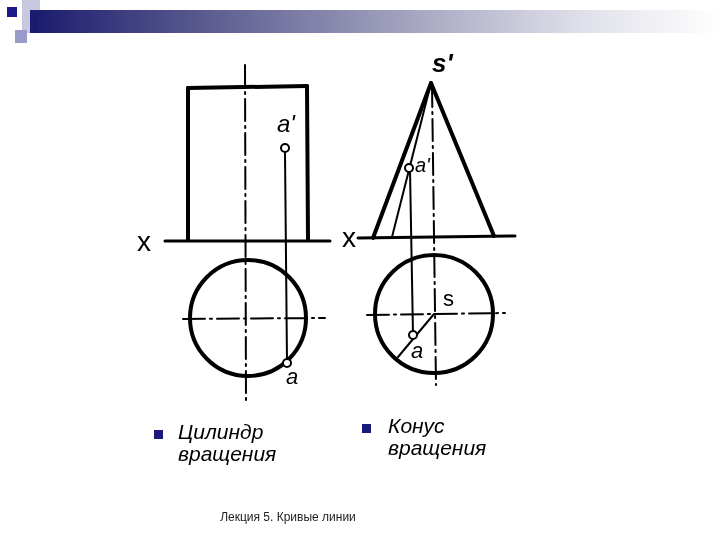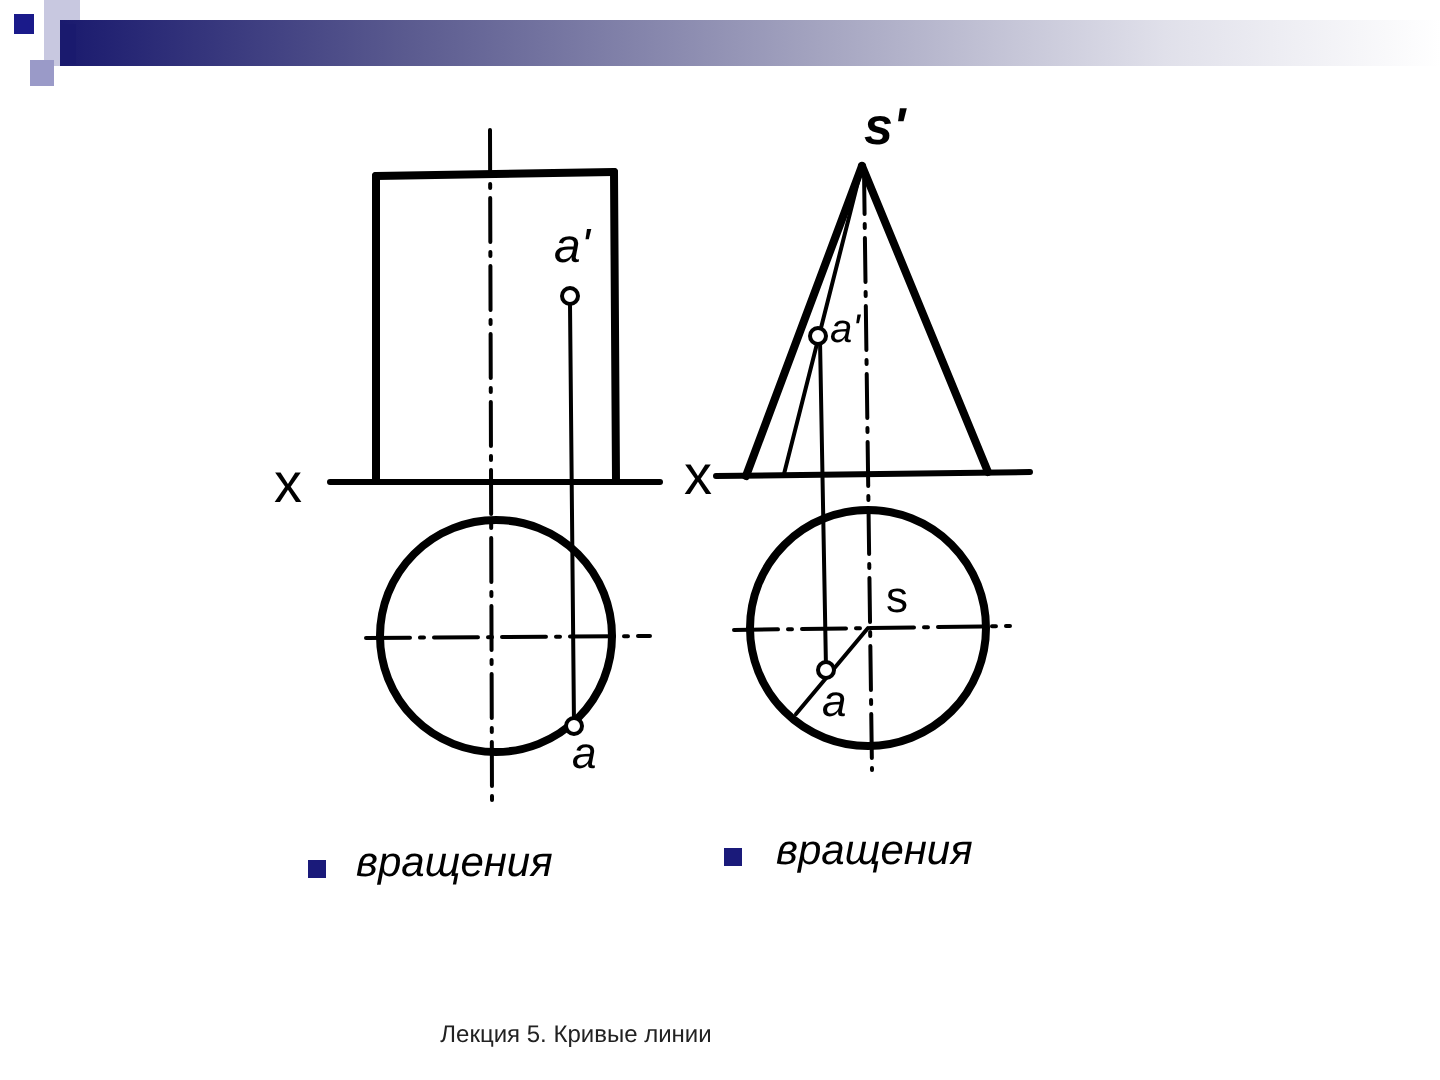--- a/index.html
+++ b/index.html
@@ -73,21 +73,23 @@
 <div style="position:absolute;left:286px;top:366px;font-size:22px;line-height:22px;font-style:italic;color:#000;">a</div>
 
 <div style="position:absolute;left:342px;top:224px;font-size:28px;line-height:28px;color:#000;">x</div>
 <div style="position:absolute;left:432px;top:50px;font-size:26px;line-height:26px;font-weight:bold;font-style:italic;color:#000;">s'</div>
 <div style="position:absolute;left:415px;top:155px;font-size:20px;line-height:20px;font-style:italic;color:#000;">a'</div>
 <div style="position:absolute;left:443px;top:288px;font-size:22px;line-height:22px;color:#000;">s</div>
 <div style="position:absolute;left:411px;top:340px;font-size:22px;line-height:22px;font-style:italic;color:#000;">a</div>
 
 <div class="bullet" style="left:154px;top:430px;background:#1a1a7a;"></div>
 <div class="caption" style="left:178px;top:421px;">
+  <div>Цилиндр</div>
   <div>вращения</div>
 </div>
 
 <div class="bullet" style="left:362px;top:424px;background:#1a1a7a;"></div>
 <div class="caption" style="left:388px;top:415px;">
+  <div>Конус</div>
   <div>вращения</div>
 </div>
 
 <div class="footer">Лекция 5. Кривые линии</div>
 
 </body></html>

